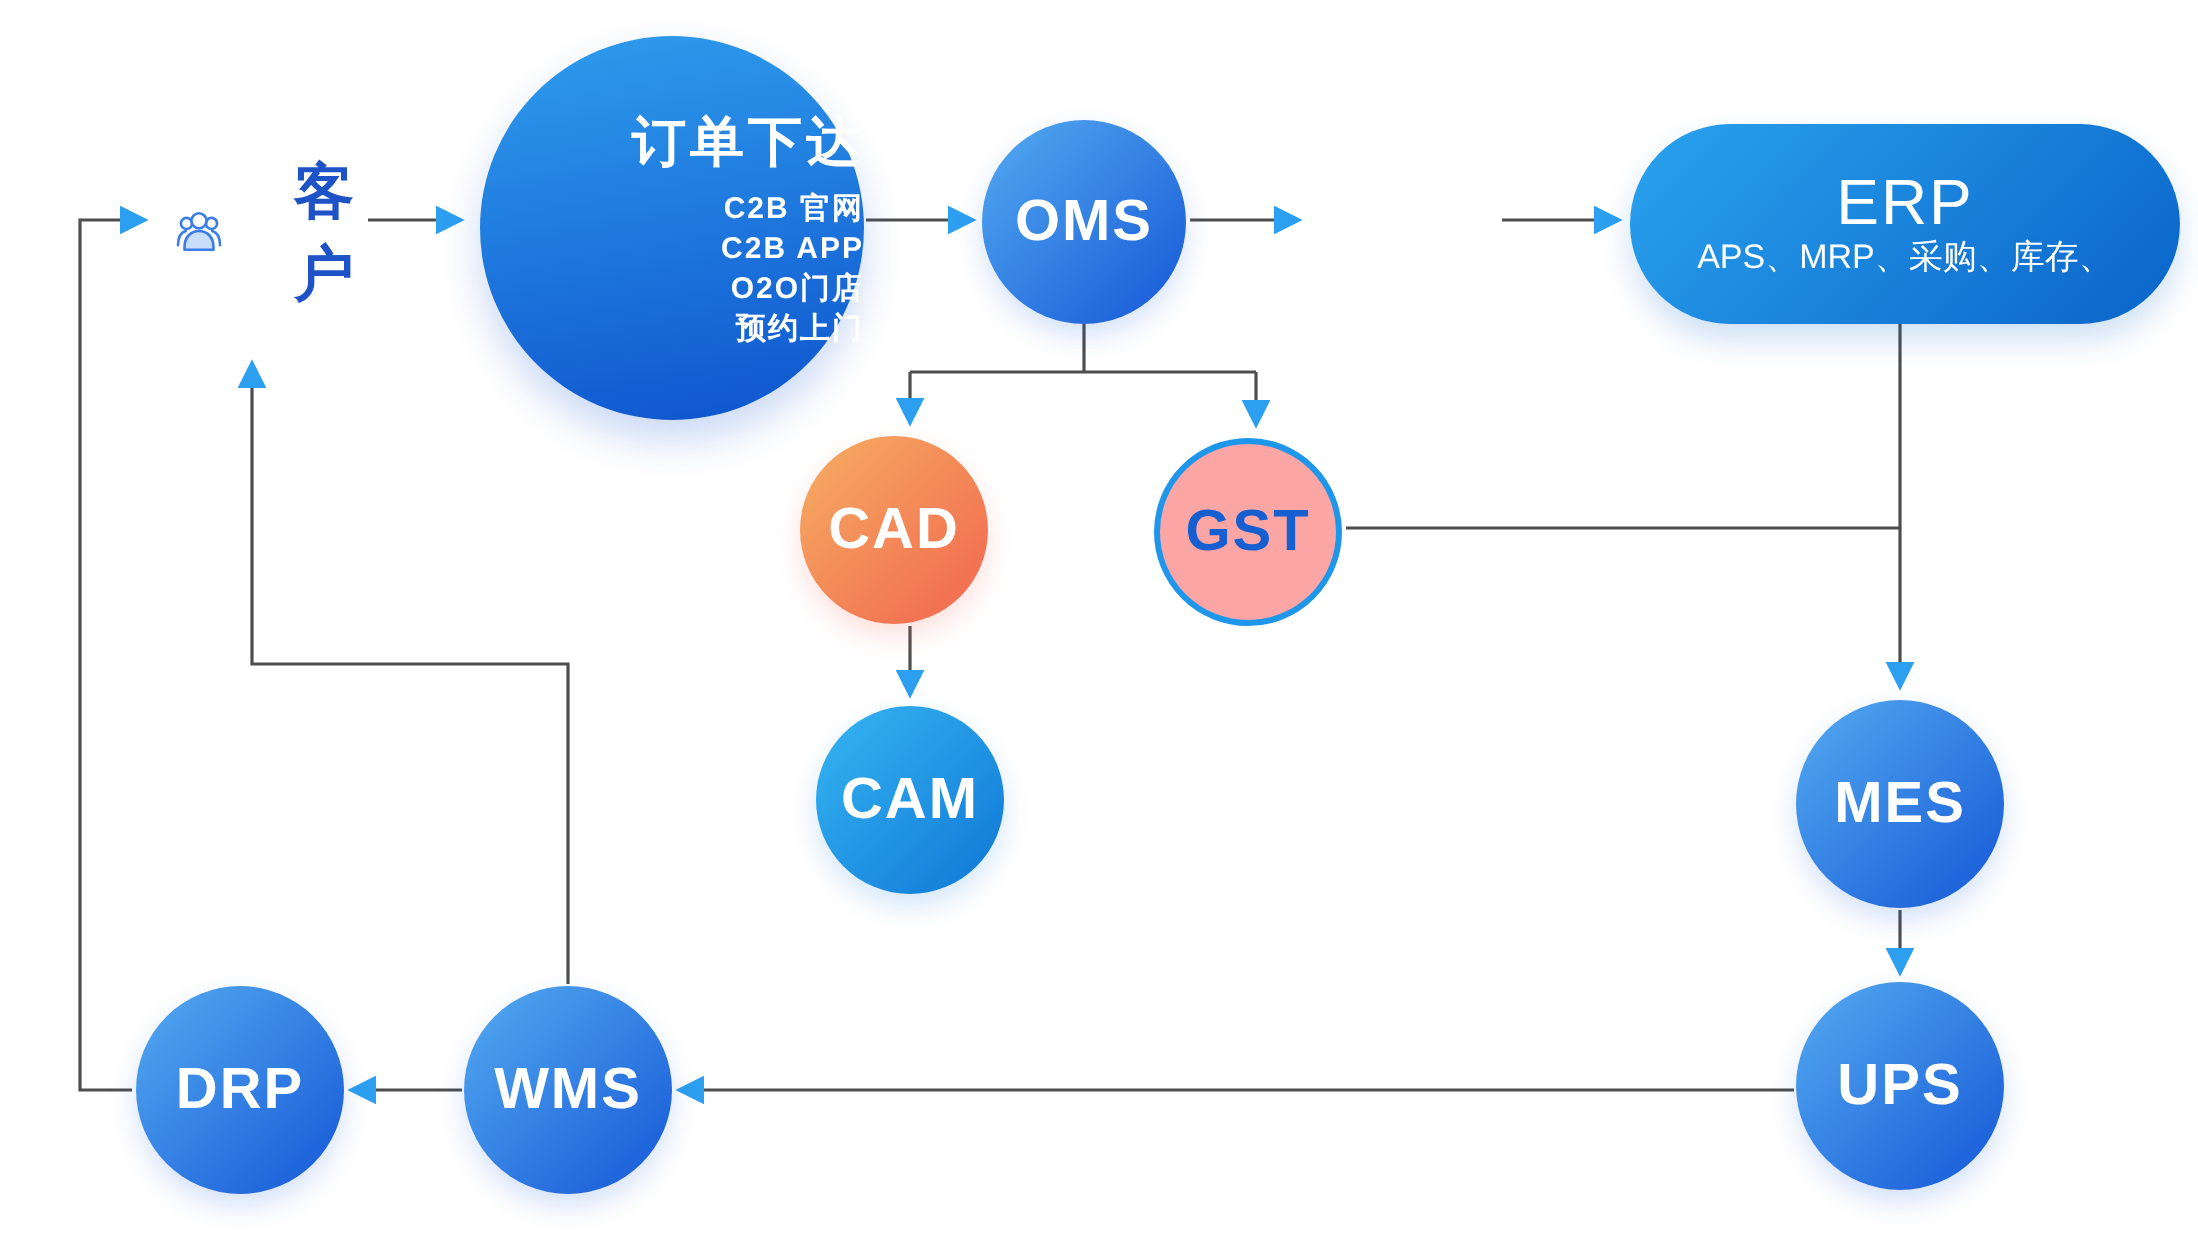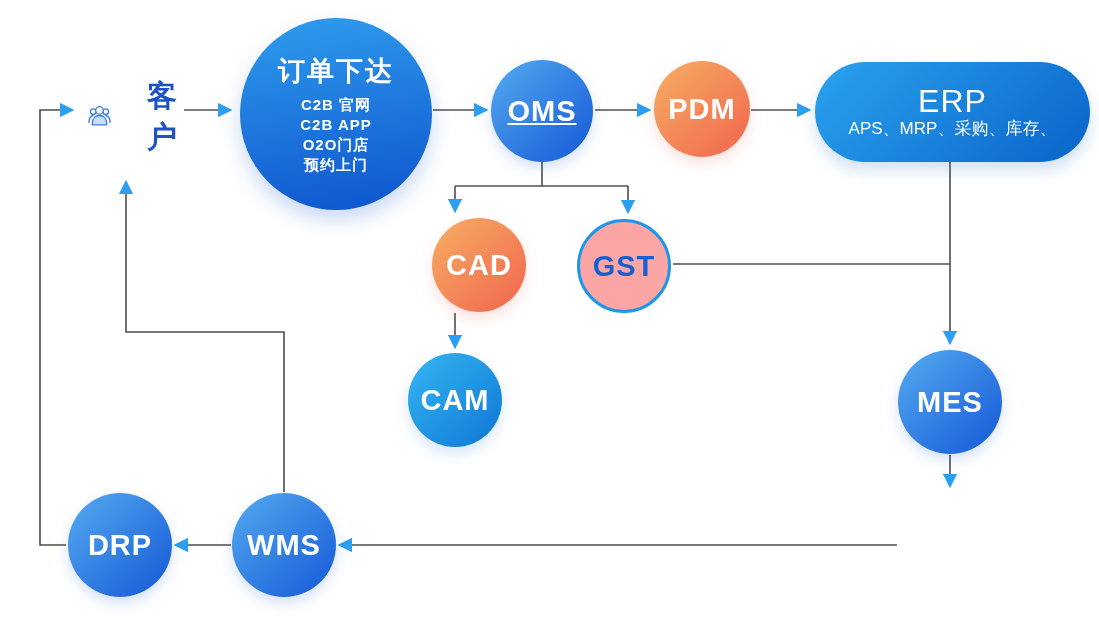--- a/index.html
+++ b/index.html
@@ -21,21 +21,21 @@
             box-shadow:0 6px 14px rgba(21,87,215,.18); }
   .cyan   { background:linear-gradient(135deg,var(--cam-grad-start,#36b6f2),var(--cam-grad-end,#0f76d6));
             box-shadow:0 6px 14px rgba(15,118,214,.18); }
   .orange { background:linear-gradient(135deg,var(--orange-grad-start,#f6ae63),var(--orange-grad-end,#f1654e));
             box-shadow:0 6px 14px rgba(241,101,78,.2); }
 
   .order-node {
     left:240px; top:18px; width:192px; height:192px;
     background:linear-gradient(170deg,var(--order-grad-start,#2f9ded),var(--order-grad-end,#0e53cd));
     box-shadow:0 10px 20px rgba(14,83,205,.22);
-    flex-direction:column; text-align:center;
+    flex-direction:column; text-align:center;align-items:flex-end;
   }
   .order-title { font-size:27px; letter-spacing:2px; margin-bottom:6px; }
   .order-line { font-size:15px; line-height:20px; letter-spacing:1px; }
 
   .erp-node {
     position:absolute; left:815px; top:62px; width:275px; height:100px;
     border-radius:50px;
     background:linear-gradient(135deg,var(--erp-grad-start,#2aa3ee),var(--erp-grad-end,#0a63c9));
     box-shadow:0 8px 16px rgba(10,99,201,.2);
     display:flex; flex-direction:column; align-items:center; justify-content:center;
@@ -106,30 +106,30 @@
   </div>
 
   <div class="node order-node">
     <div class="order-title">订单下达</div>
     <div class="order-line">C2B 官网</div>
     <div class="order-line">C2B APP</div>
     <div class="order-line">O2O门店</div>
     <div class="order-line">预约上门</div>
   </div>
 
-  <div class="node blue node-label" style="left:491px;top:60px;width:102px;height:102px;text-decoration:underline;">OMS</div>
-  <div class="node orange node-label" style="left:654px;top:61px;width:96px;height:96px;">PDM</div>
+  <div class="node blue node-label" style="left:491px;top:60px;width:102px;height:102px;">OMS</div>
 
   <div class="erp-node">
     <div class="erp-title">ERP</div>
     <div class="erp-line">APS、MRP、采购、库存、</div>
   </div>
 
-  <div class="node orange node-label" style="left:432px;top:218px;width:94px;height:94px;">CAD</div>
+  <div class="node orange node-label" style="left:400px;top:218px;width:94px;height:94px;">CAD</div>
   <div class="node gst-node node-label">GST</div>
 
   <div class="node cyan node-label" style="left:408px;top:353px;width:94px;height:94px;">CAM</div>
   <div class="node blue node-label" style="left:898px;top:350px;width:104px;height:104px;">MES</div>
 
+  <div class="node blue node-label" style="left:898px;top:491px;width:104px;height:104px;">UPS</div>
   <div class="node blue node-label" style="left:232px;top:493px;width:104px;height:104px;">WMS</div>
   <div class="node blue node-label" style="left:68px;top:493px;width:104px;height:104px;">DRP</div>
 
 </div>
 
 </body></html>

